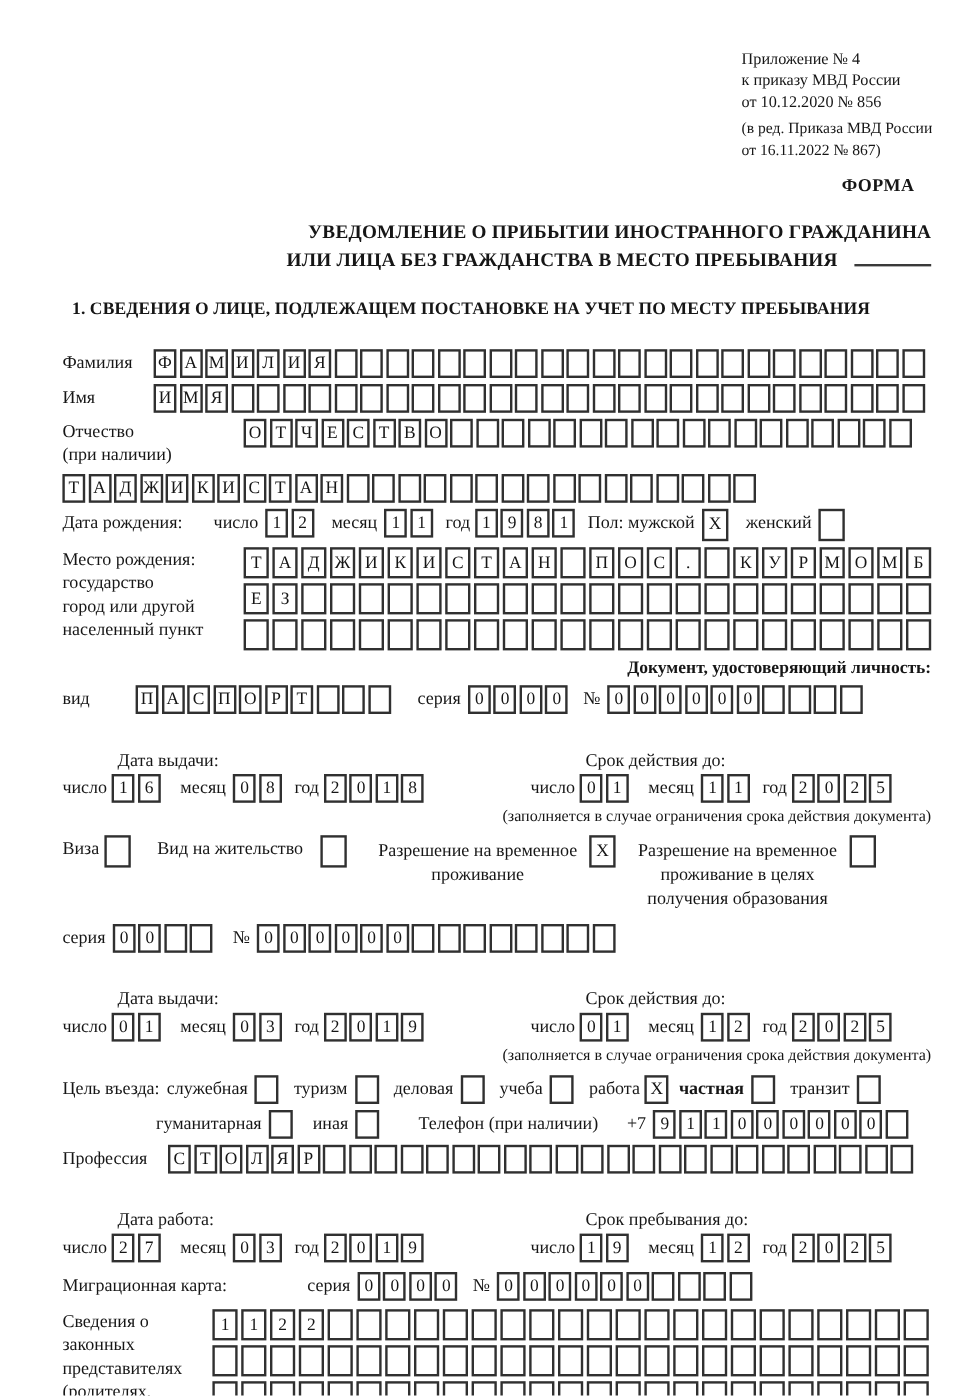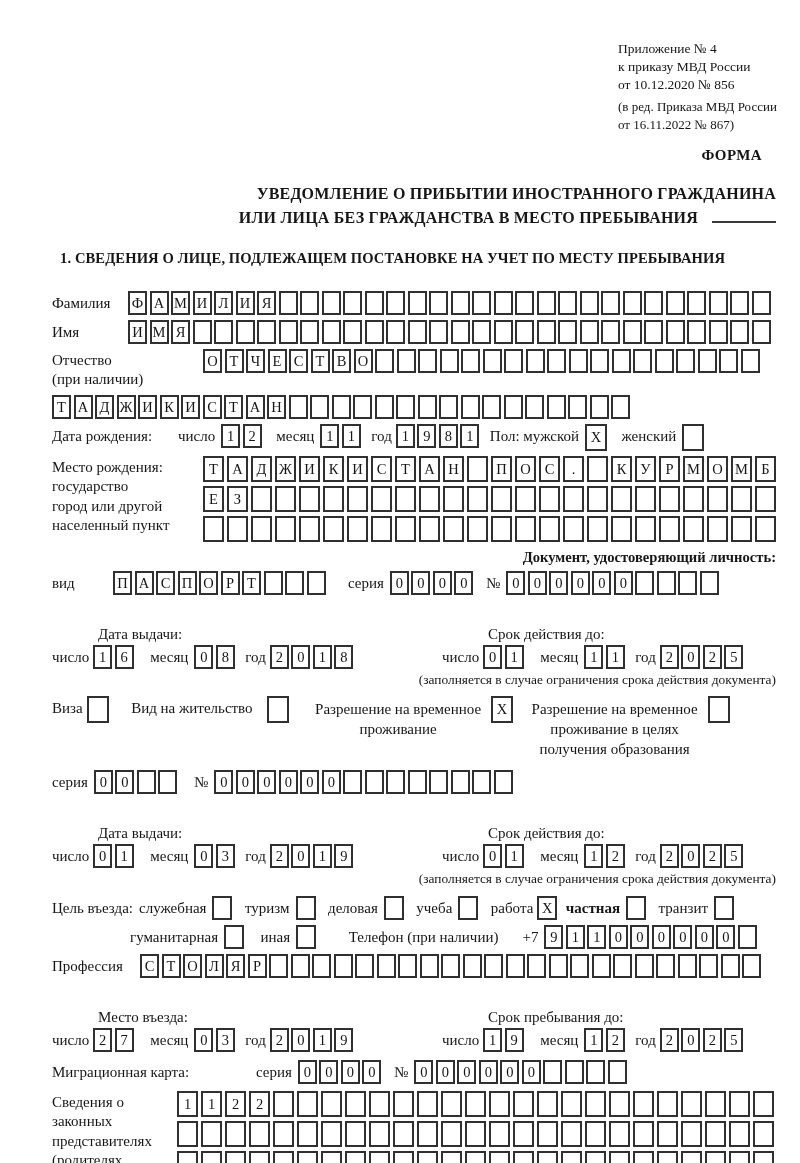--- a/index.html
+++ b/index.html
@@ -618,21 +618,21 @@
         <span class="cell"></span>
         <span class="cell"></span>
         <span class="cell"></span>
         <span class="cell"></span>
         <span class="cell"></span>
       </span>
   </div>
 
   <div class="dates">
     <div class="dgroup g1">
-      <div class="dhead">Место въезда:</div>
+      <div class="dhead">Дата работа:</div>
       <div class="dline">
         <span class="lbl mr4">число</span>
         <span class="boxes">
             <span class="cell">2</span>
             <span class="cell">7</span>
           </span>
         <span class="lbl ml14 mr6">месяц</span>
         <span class="boxes">
             <span class="cell">0</span>
             <span class="cell">3</span>

